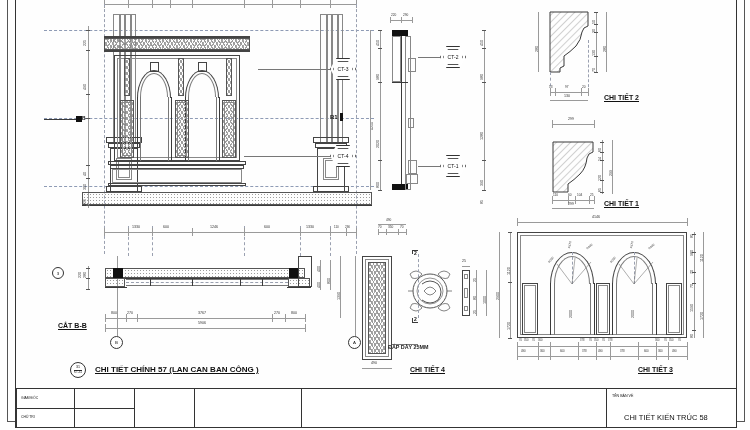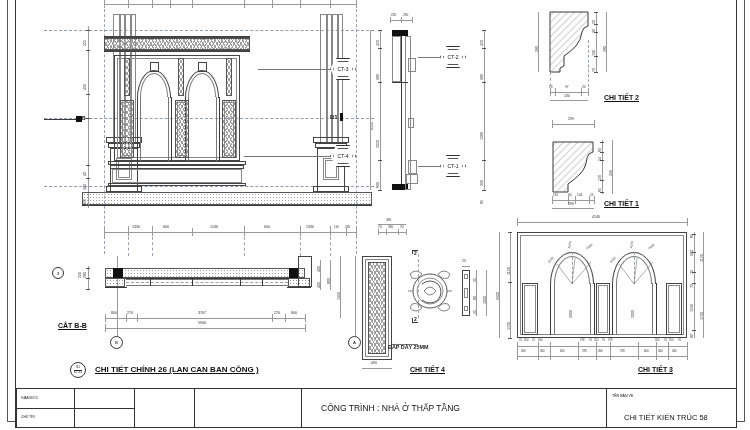--- a/index.html
+++ b/index.html
@@ -227,21 +227,21 @@
     <div class="ln vl vthin" style="left:355px;top:256px;height:80px;"></div>
     <div class="bub" style="left:110px;top:336px;width:13px;height:13px;">
       <span>B</span>
     </div>
     <div class="ln vl vthin" style="left:117px;top:256px;height:80px;"></div>
 
     <div class="bub" style="left:70px;top:362px;width:16px;height:16px;flex-direction:column;line-height:1;">
       <span style="font-size:3.6px;border-bottom:1px solid #333;padding:0 2px;">31</span>
       <span style="font-size:3px;padding-top:0.5px;">KT-31</span>
     </div>
-    <div class="lbl ul" style="left:95px;top:365px;font-size:8px;">CHI TIẾT CHÍNH 26 (LAN CAN BAN CÔNG )</div>
+    <div class="lbl ul" style="left:95px;top:365px;font-size:8px;">CHI TIẾT CHÍNH 57 (LAN CAN BAN CÔNG )</div>
 
     <div class="hex" style="left:330px;top:58px;">
       <div class="hexinner"></div>
         <span>CT-3</span>
     </div>
     <div class="ln hl thin" style="left:258px;top:69px;width:72px;"></div>
     <div class="hex" style="left:330px;top:145px;">
       <div class="hexinner"></div>
         <span>CT-4</span>
     </div>
@@ -628,18 +628,17 @@
     <div class="c" style="left:0;width:0;"></div>
     <div class="c" style="left:58px;width:0;"></div>
     <div class="c" style="left:118px;width:0;"></div>
     <div class="c" style="left:178px;width:0;"></div>
     <div class="c" style="left:285px;width:0;"></div>
     <div class="c" style="left:590px;width:0;"></div>
     <div class="ln hl" style="left:0;top:19px;width:118px;background:#333;"></div>
 
     <div class="tbtxt" style="left:5px;top:7px;font-size:3.4px;">GIÁM ĐỐC</div>
     <div class="tbtxt" style="left:5px;top:26px;font-size:3.4px;">CHỦ TRÌ</div>
-    <div class="tbtxt" style="left:305px;top:14px;font-size:8.5px;">CÔNG TRÌNH : NHÀ Ở THẤP TẦNG</div>
     <div class="tbtxt" style="left:596px;top:5px;font-size:3.6px;">TÊN BẢN VẼ</div>
     <div class="tbtxt" style="left:608px;top:24px;font-size:7.5px;">CHI TIẾT KIẾN TRÚC 58</div>
   </div>
 
 </div>
 
 </body></html>

